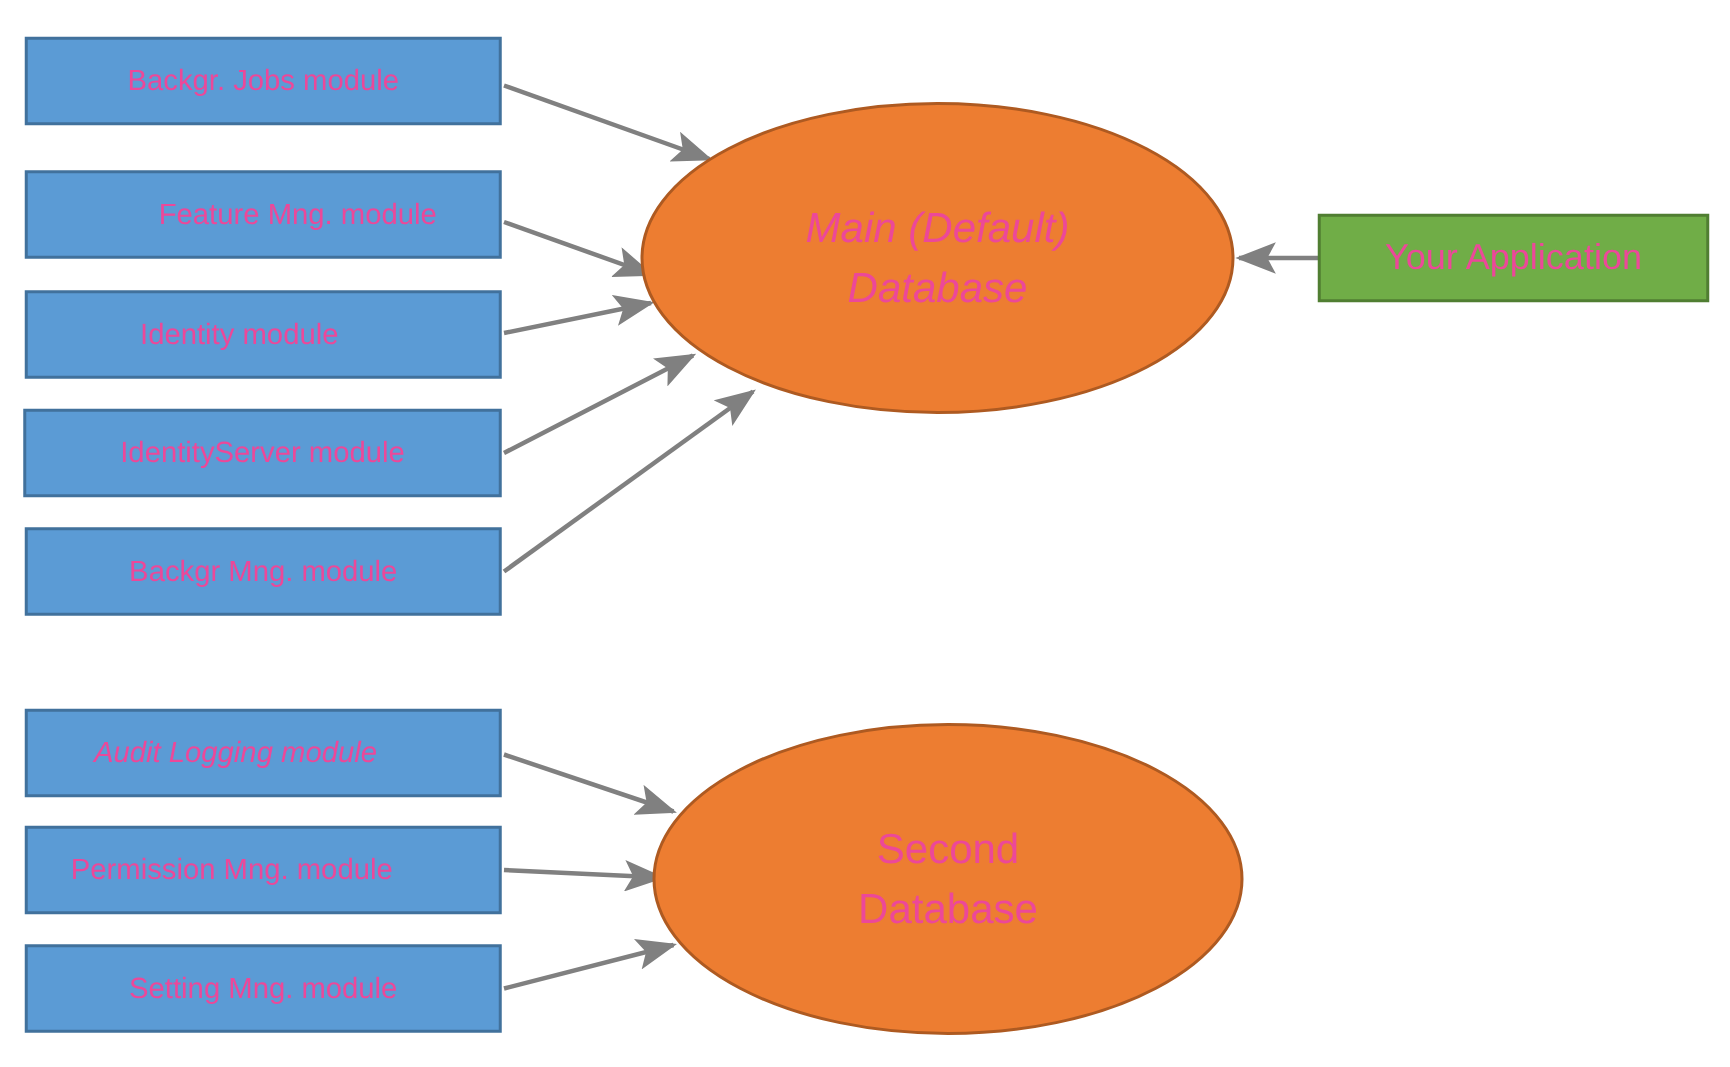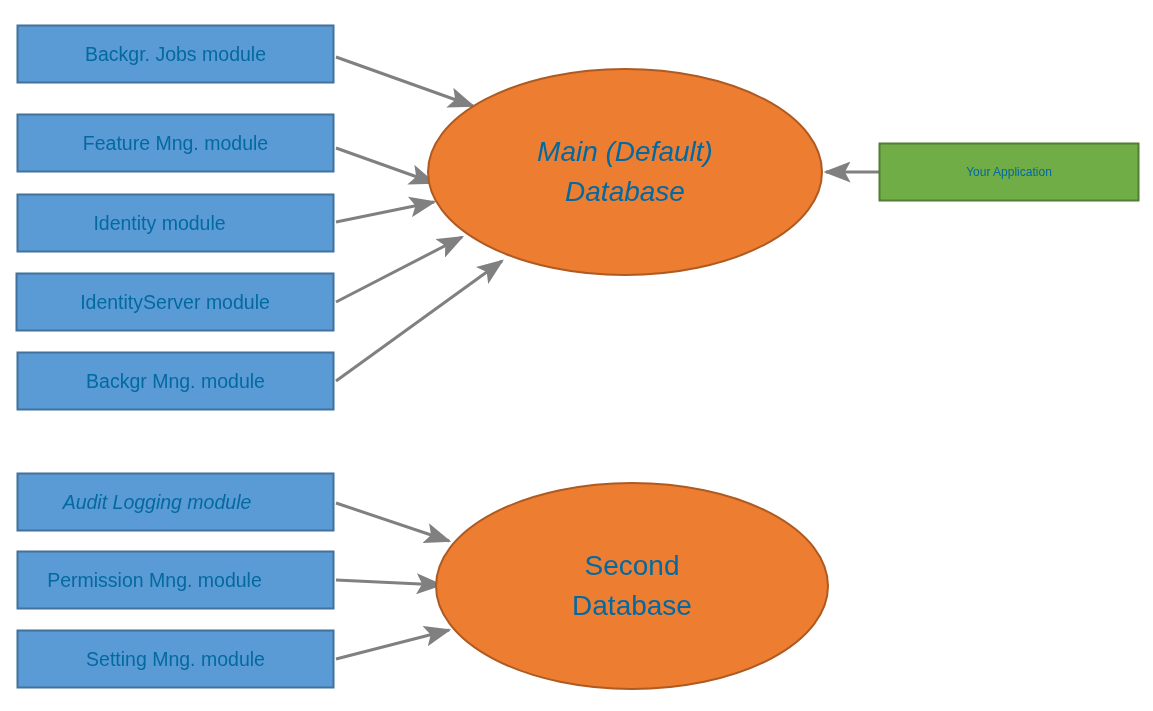--- a/index.html
+++ b/index.html
@@ -21,31 +21,31 @@
     top: 0;
     width: 1153px;
     height: 711px;
   }
   .node-label {
     position: absolute;
     display: flex;
     align-items: center;
     justify-content: center;
     text-align: center;
-    color: #0369a1;
+    color: #ec4899;
     pointer-events: none;
     white-space: pre-line;
     border-radius: 11px;
   }
   .module-label {
     font-size: 19.5px;
     line-height: 1.25;
   }
   .app-label {
-    font-size: 12px;
+    font-size: 24px;
     line-height: 1.25;
   }
   .db-label {
     font-size: 28px;
     line-height: 1.42;
   }
 </style>
 </head>
 <body>
 
@@ -78,21 +78,21 @@
         <rect x="17.5" y="551.5" width="316" height="57" fill="#5B9BD5" stroke="#41719C" stroke-width="2"></rect>
         <rect x="17.5" y="630.5" width="316" height="57" fill="#5B9BD5" stroke="#41719C" stroke-width="2"></rect>
         <ellipse cx="625" cy="172" rx="197" ry="103" fill="#ED7D31" stroke="#AE5A21" stroke-width="2"></ellipse>
         <ellipse cx="632" cy="586" rx="196" ry="103" fill="#ED7D31" stroke="#AE5A21" stroke-width="2"></ellipse>
         <rect x="879.5" y="143.5" width="259" height="57" fill="#70AD47" stroke="#507E32" stroke-width="2"></rect>
       </g>
   </svg>
 
   <div id="labels-layer">
       <div class="node-label module-label" style="left: 17px; top: 25px; width: 317px; height: 58px;">Backgr. Jobs module</div>
-      <div class="node-label module-label" style="left: 17px; top: 114px; width: 317px; height: 58px;">Feature Mng. module</div>
+      <div class="node-label module-label" style="left: 17px; top: 114px; width: 317px; height: 58px; padding-left: 23px;">Feature Mng. module</div>
       <div class="node-label module-label" style="left: 1px; top: 194px; width: 317px; height: 58px;">Identity module</div>
       <div class="node-label module-label" style="left: 16px; top: 273px; width: 318px; height: 58px;">IdentityServer module</div>
       <div class="node-label module-label" style="left: 17px; top: 352px; width: 317px; height: 58px;">Backgr Mng. module</div>
       <div class="node-label module-label" style="left: 17px; top: 473px; width: 280px; height: 58px; font-style: italic;">Audit Logging module</div>
       <div class="node-label module-label" style="left: 17px; top: 551px; width: 275px; height: 58px;">Permission Mng. module</div>
       <div class="node-label module-label" style="left: 17px; top: 630px; width: 317px; height: 58px;">Setting Mng. module</div>
       <div class="node-label db-label" style="left: 428px; top: 69px; width: 394px; height: 206px; font-style: italic;">Main (Default)
 Database</div>
       <div class="node-label db-label" style="left: 436px; top: 483px; width: 392px; height: 206px;">Second
 Database</div>

